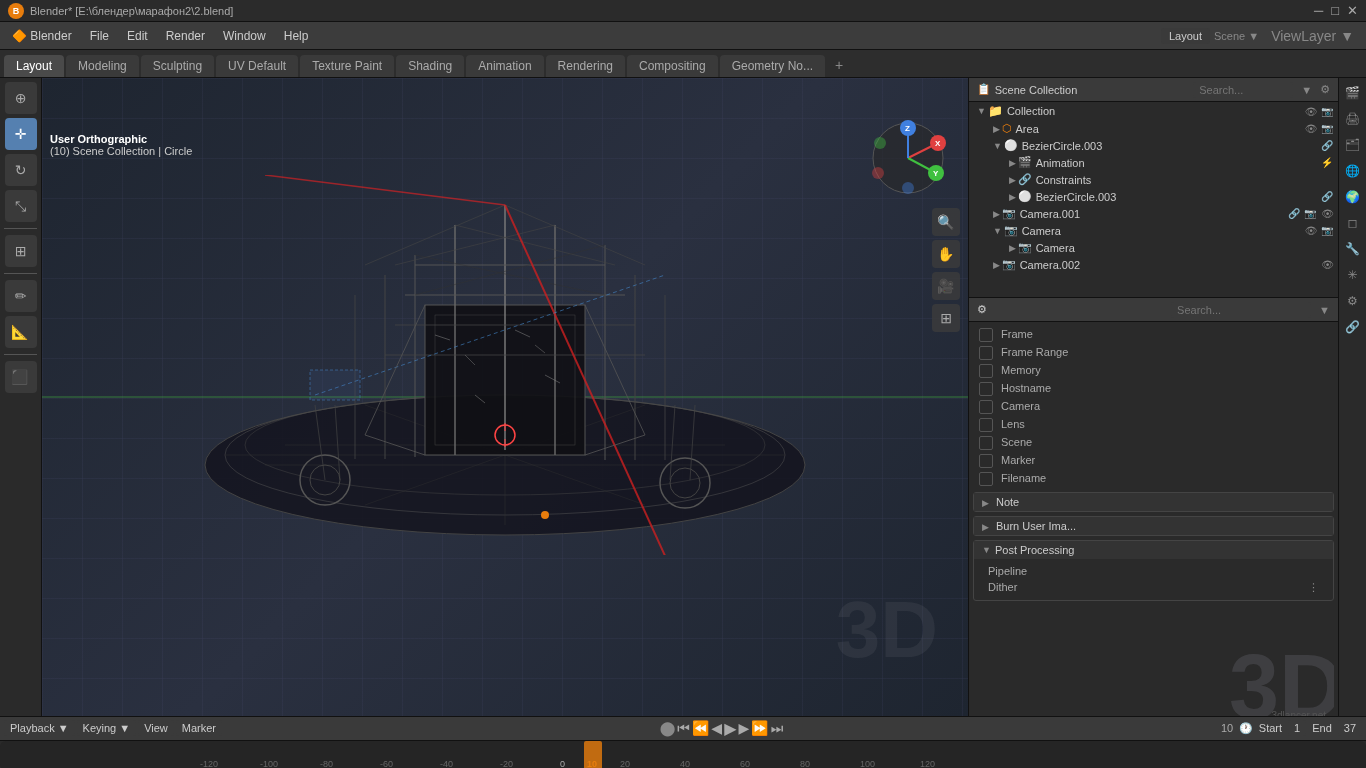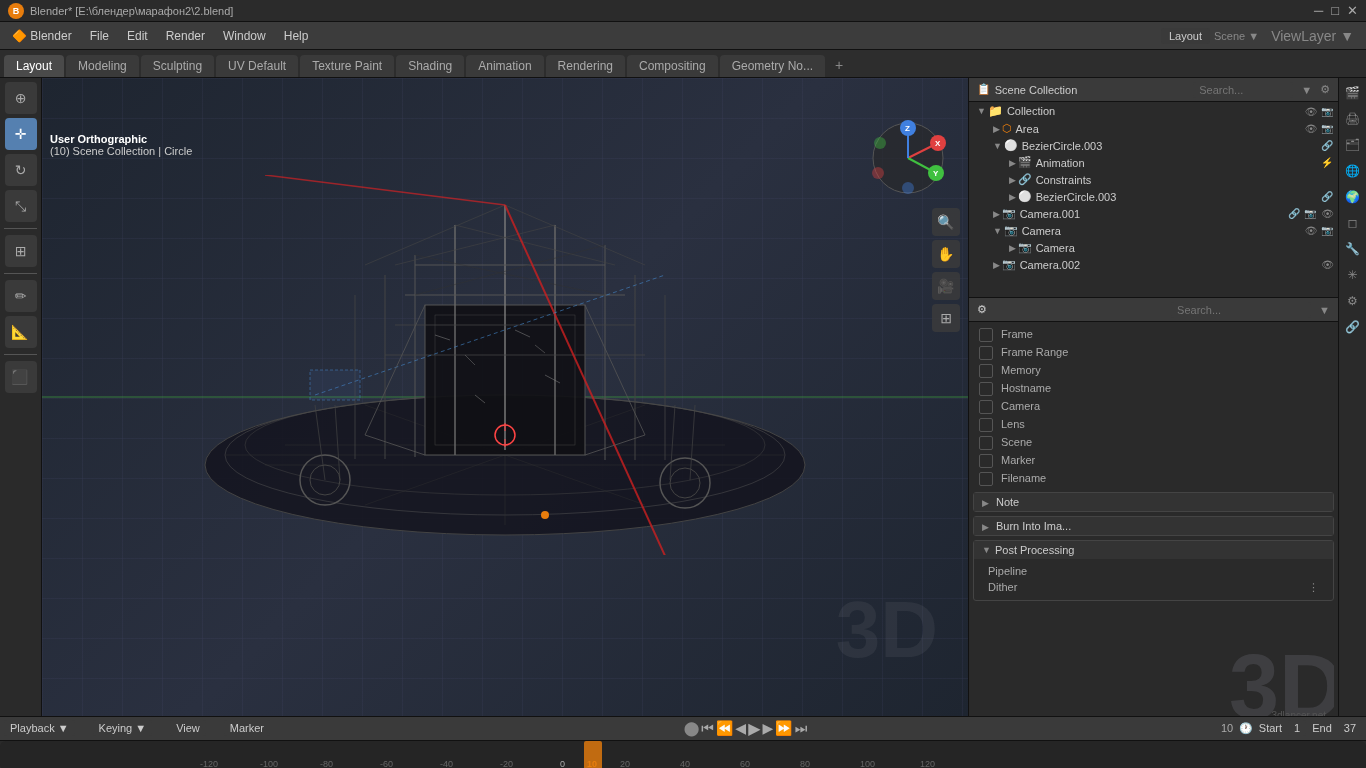--- a/index.html
+++ b/index.html
@@ -480,21 +480,21 @@
           <div class="note-section">
             <div class="note-header">
               <span style="font-size:9px;color:#888;margin-right:4px;">▶</span>
               <span>Note</span>
             </div>
           </div>
 
           <div class="note-section">
             <div class="note-header">
               <span style="font-size:9px;color:#888;margin-right:4px;">▶</span>
-              <span>Burn Into Ima...</span>
+              <span>Burn User Ima...</span>
             </div>
           </div>
 
           <div class="post-proc-section">
             <div class="post-proc-header">
               <span style="font-size:9px;color:#888;">▼</span>
               <span>Post Processing</span>
             </div>
             <div class="post-proc-content">
               <div class="prop-row">
@@ -525,21 +525,21 @@
       <div class="props-icon-btn" title="Modifiers">🔧</div>
       <div class="props-icon-btn" title="Particles">✳</div>
       <div class="props-icon-btn" title="Physics">⚙</div>
       <div class="props-icon-btn" title="Constraints">🔗</div>
     </div>
   </div>
 </div>
 
 <div id="bottom-area">
   <div id="timeline-toolbar">
-    <div style="display:flex;align-items:center;gap:18px;">
+    <div style="display:flex;align-items:center;gap:2px;">
       <div class="v-tool-btn">Playback ▼</div>
       <div class="v-tool-btn">Keying ▼</div>
       <div class="v-tool-btn">View</div>
       <div class="v-tool-btn">Marker</div>
     </div>
     <div style="flex:1;"></div>
 
     <div style="display:flex;align-items:center;gap:2px;">
       <span style="font-size:14px;color:#888;cursor:pointer;">⬤</span>
       <span style="font-size:14px;color:#aaa;cursor:pointer;">⏮</span>

